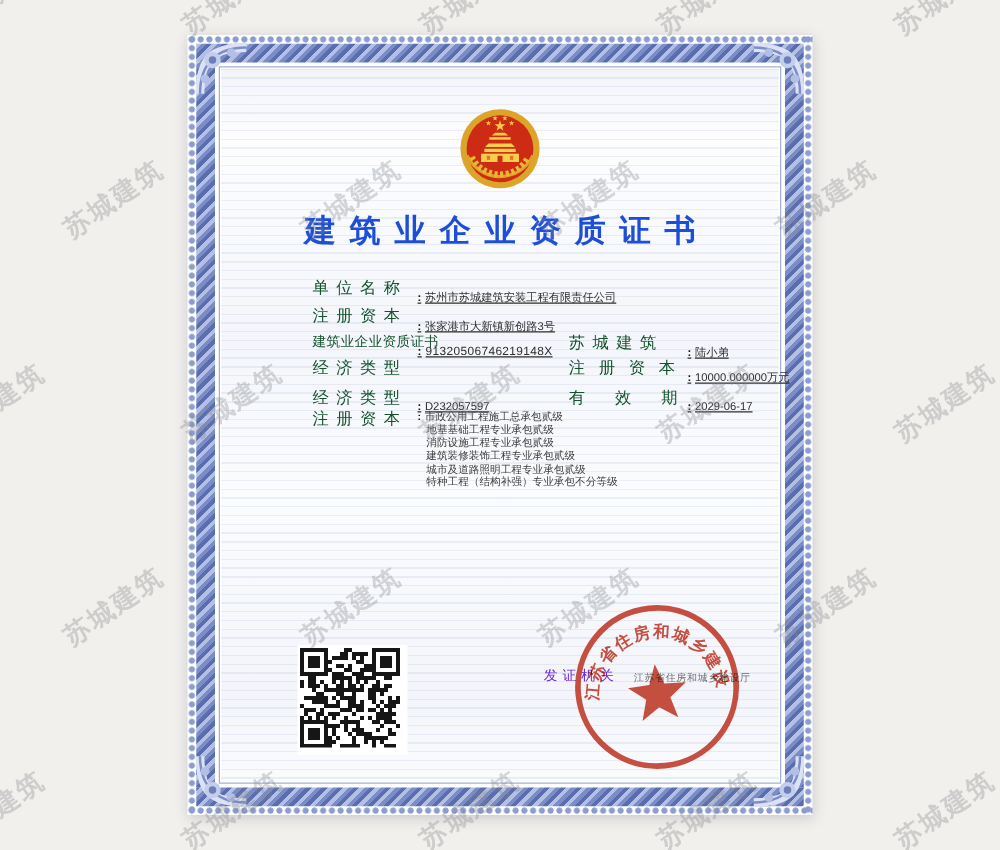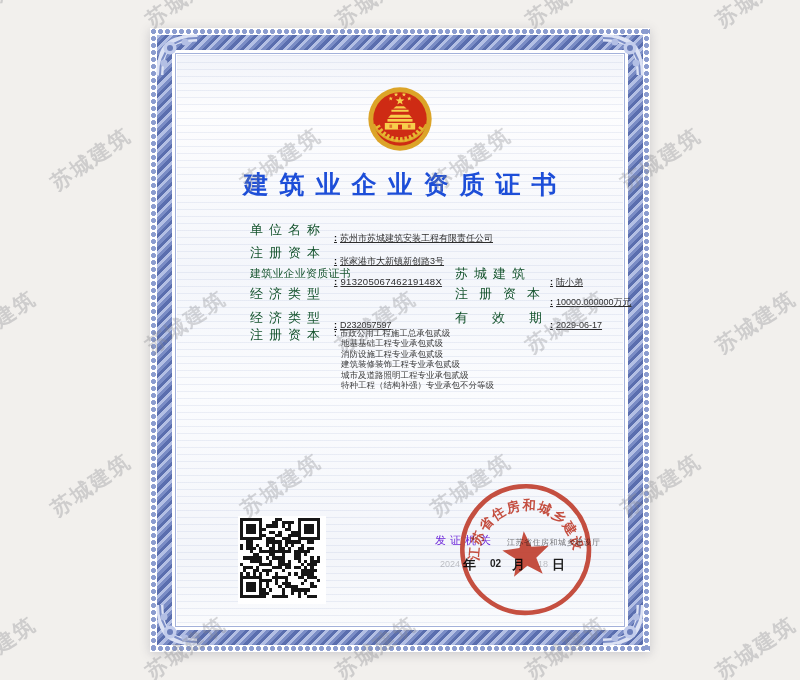--- a/index.html
+++ b/index.html
@@ -533,28 +533,20 @@
             <rect x="18" y="24" width="1" height="1" fill="#161616"></rect>
             <rect x="21" y="24" width="1" height="1" fill="#161616"></rect>
             <rect x="22" y="24" width="1" height="1" fill="#161616"></rect>
             <rect x="23" y="24" width="1" height="1" fill="#161616"></rect>
           </svg>
         </div>
 
       <span class="issuer-label">发证机关</span>
       <span class="issuer-name">江苏省住房和城乡建设厅</span>
 
-      <div class="date-row">
-        <span class="d faint" style="left:290px">2024</span>
-        <span class="d" style="left:313px">年</span>
-        <span class="d num" style="left:340px">02</span>
-        <span class="d" style="left:362px">月</span>
-        <span class="d faint" style="left:388px">18</span>
-        <span class="d" style="left:402px">日</span>
-      </div>
 
       <svg class="seal" viewBox="0 0 145 145">
         <circle cx="72" cy="74" r="62" fill="none" stroke="#bf3b2b" stroke-width="4.5"></circle>
         <polygon fill="#bf3b2b" points="72,56 77.9,71.9 94.8,72.6 81.5,83.1 86.1,99.4 72,90 57.9,99.4 62.5,83.1 49.2,72.6 66.1,71.9"></polygon>
         <path id="sealArc" d="M 25 82 A 47 47 0 1 1 119 82" fill="none"></path>
         <text fill="#bf3b2b" font-size="13" font-weight="bold" letter-spacing="1.5">
           <textPath href="#sealArc" startOffset="2">江苏省住房和城乡建设厅</textPath>
         </text>
       </svg>
 

